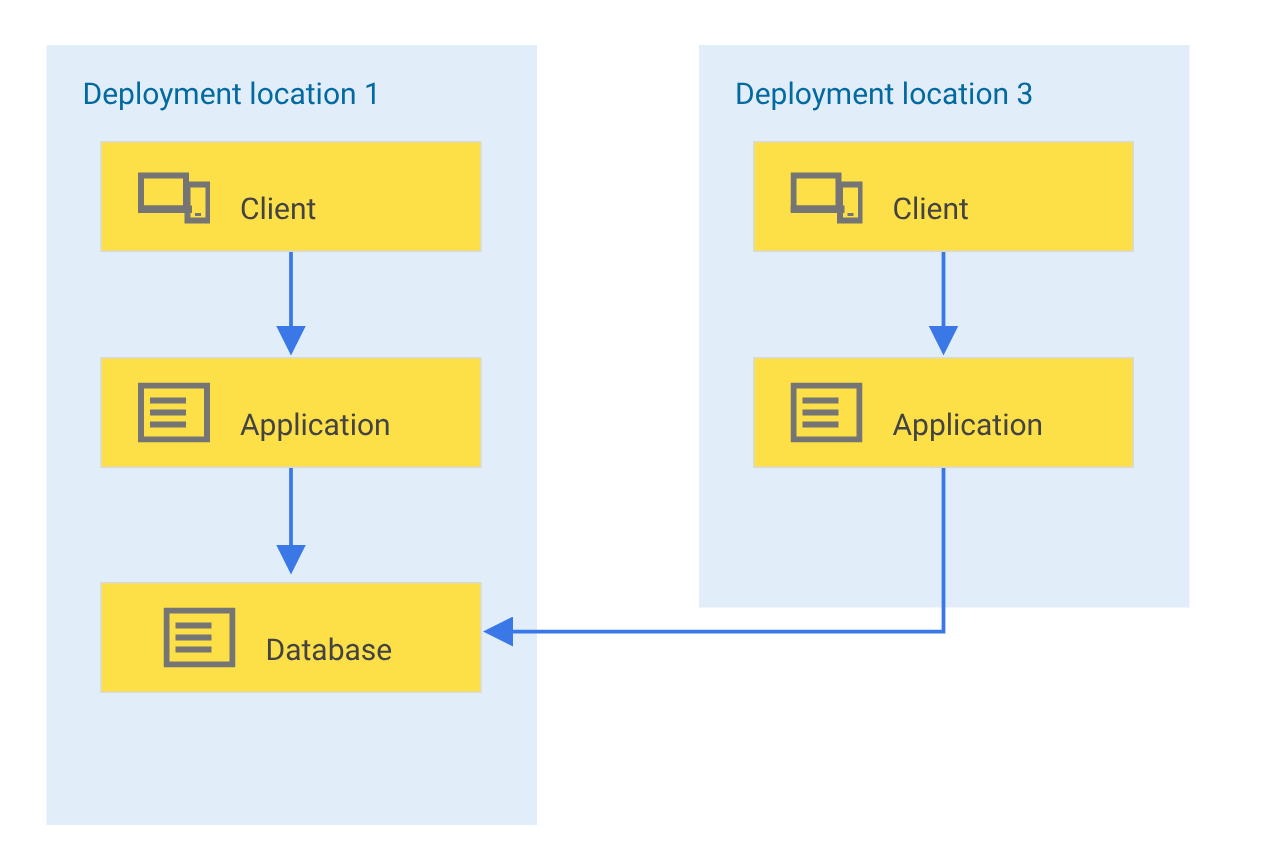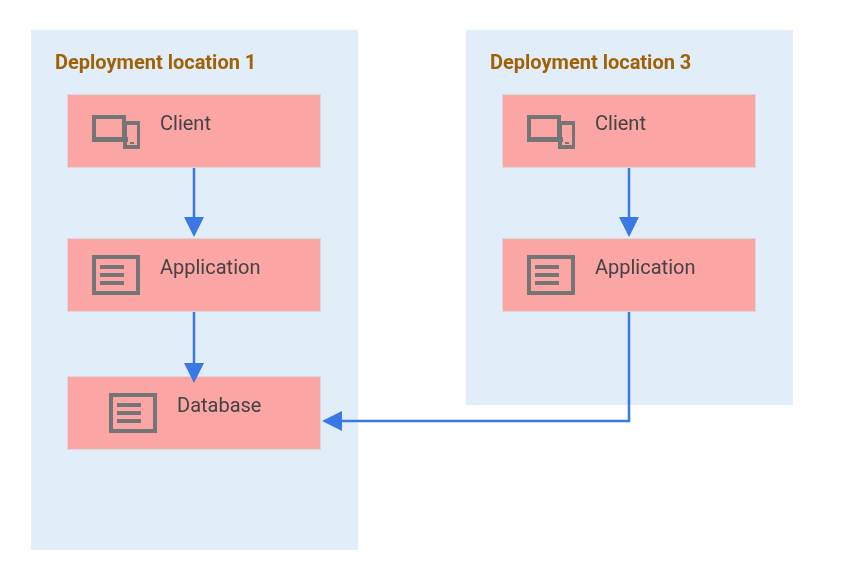--- a/index.html
+++ b/index.html
@@ -9,31 +9,31 @@
       width: 856px;
       height: 574px;
       position: relative;
     }
     .region {
       position: absolute;
       background: #e1eef9;
       padding: 20px 24px;
     }
     .region-title {
-      color: #a16207;
+      color: #0369a1;
       font-size: 20px;
-      font-weight: 700;
+      font-weight: 400;
       margin-bottom: 22px;
     }
     .node {
       position: absolute;
-      background: #fca5a5;
+      background: #fde047;
       border: 1px solid #d9d9d9;
       display: flex;
-      align-items: flex-start;
+      align-items: flex-end;
       gap: 20px;
       padding: 16px 24px;
       width: 254px;
       height: 74px;
     }
     .node-icon {
       width: 48px;
       height: 40px;
       display: flex;
       align-items: center;
@@ -82,21 +82,21 @@
     <svg viewBox="0 0 48 40" width="48" height="40">
       <rect x="2" y="2" width="44" height="36" fill="none" stroke="#757575" stroke-width="4"></rect>
       <rect x="8" y="10" width="24" height="4" fill="#757575"></rect>
       <rect x="8" y="18" width="24" height="4" fill="#757575"></rect>
       <rect x="8" y="26" width="24" height="4" fill="#757575"></rect>
     </svg>
   </span>
   <span class="node-label">Application</span>
 </div>
 
-<div class="node" style="left:67px; top:376px;padding-left:41px;">
+<div class="node" style="left:67px; top:388px;padding-left:41px;">
   <span class="node-icon">
     <svg viewBox="0 0 48 40" width="48" height="40">
       <rect x="2" y="2" width="44" height="36" fill="none" stroke="#757575" stroke-width="4"></rect>
       <rect x="8" y="10" width="24" height="4" fill="#757575"></rect>
       <rect x="8" y="18" width="24" height="4" fill="#757575"></rect>
       <rect x="8" y="26" width="24" height="4" fill="#757575"></rect>
     </svg>
   </span>
   <span class="node-label">Database</span>
 </div>

